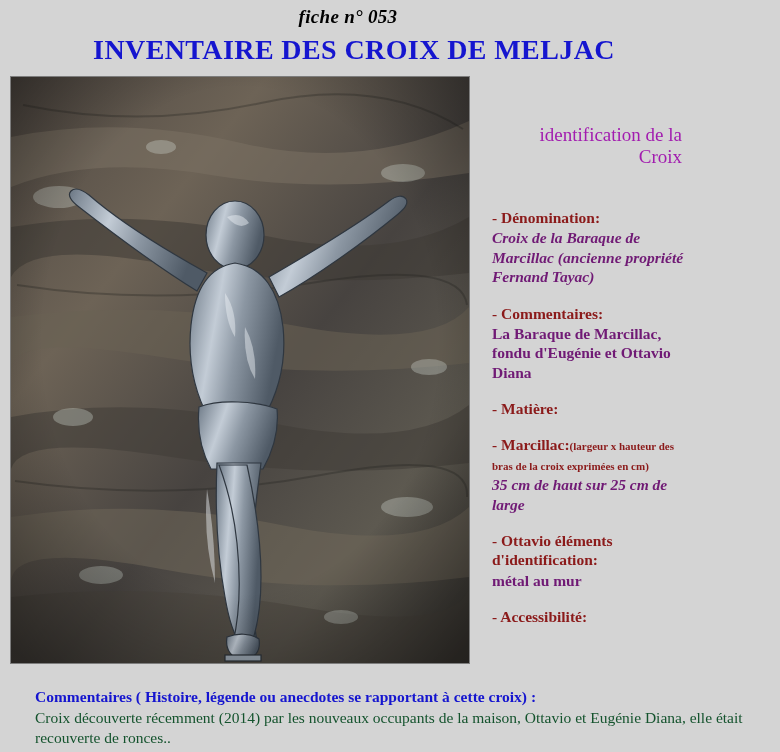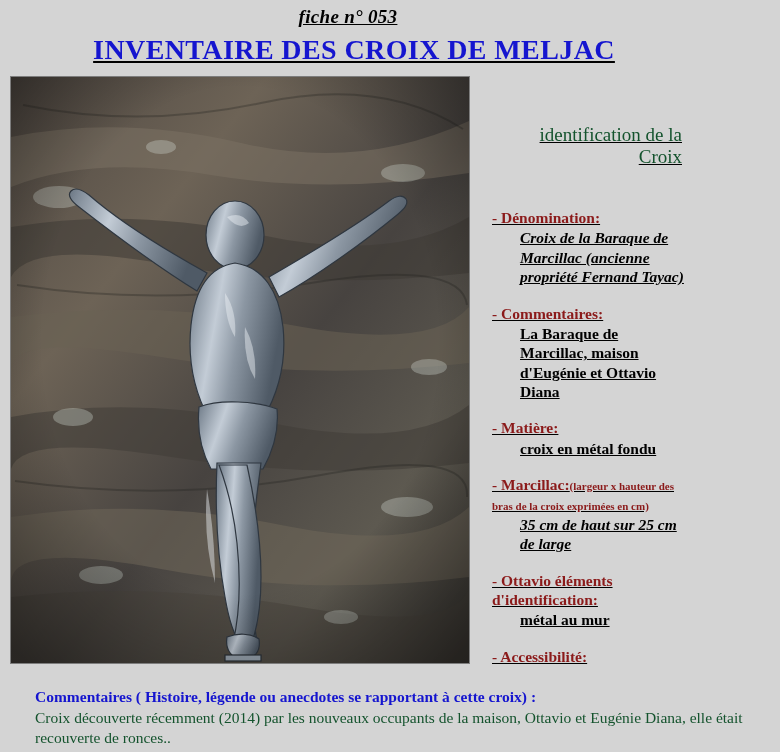--- a/index.html
+++ b/index.html
@@ -11,21 +11,20 @@
     height: 752px;
     background: #d4d4d4;
     font-family: "Liberation Serif", serif;
     overflow: hidden;
   }
   .page {
     position: relative;
     width: 696px;
     height: 752px;
     box-sizing: border-box;
-    text-decoration: underline;
   }
 
   
   .header {
     padding-top: 6px;
     text-align: center;
   }
   .fiche-no {
     font-family: "Liberation Serif", serif;
     font-size: 19px;
@@ -70,21 +69,21 @@
 
   .info-col {
     flex: 1 1 auto;
     padding-left: 22px;
     padding-top: 48px;
     box-sizing: border-box;
   }
   .ident-title {
     font-family: "Liberation Serif", serif;
     font-size: 19px;
-    color: #14532d;
+    color: #a21caf;
     text-align: right;
     padding-right: 4px;
     margin-bottom: 40px;
   }
   .field {
     margin-bottom: 17px;
   }
   .field-label {
     font-family: "Liberation Serif", serif;
     font-size: 15.5px;
@@ -95,24 +94,23 @@
   .field-label .hint {
     font-size: 11px;
     font-weight: bold;
     font-style: normal;
     color: #8b1a1a;
   }
   .field-value {
     font-family: "Liberation Serif", serif;
     font-size: 15.5px;
     font-weight: bold;
-    color: #000000;
+    color: #701a75;
     line-height: 1.25;
     margin-top: 1px;
-    margin-left: 28px;
   }
   .field-value.italic {
     font-style: italic;
   }
 
   
   .footer {
     position: absolute;
     left: 13px;
     bottom: 4px;
@@ -229,26 +227,25 @@
     <div class="info-col">
       <div class="ident-title">identification de la Croix</div>
 
       <div class="field">
         <div class="field-label">- Dénomination:</div>
         <div class="field-value italic">Croix de la Baraque de Marcillac (ancienne propriété Fernand Tayac)</div>
       </div>
 
       <div class="field">
         <div class="field-label">- Commentaires:</div>
-        <div class="field-value">La Baraque de Marcillac, maison d'Eugénie et Ottavio Diana</div>
+        <div class="field-value">La Baraque de Marcillac, fondu d'Eugénie et Ottavio Diana</div>
       </div>
 
       <div class="field">
         <div class="field-label">- Matière:</div>
-        <div class="field-value">croix en métal fondu</div>
       </div>
 
       <div class="field">
         <div class="field-label"><span>- Marcillac:</span><span class="hint">(largeur x hauteur des bras de la croix exprimées en cm)</span></div>
         <div class="field-value italic">35 cm de haut sur 25 cm de large</div>
       </div>
 
       <div class="field">
         <div class="field-label">- Ottavio éléments d'identification:</div>
         <div class="field-value">métal au mur</div>

